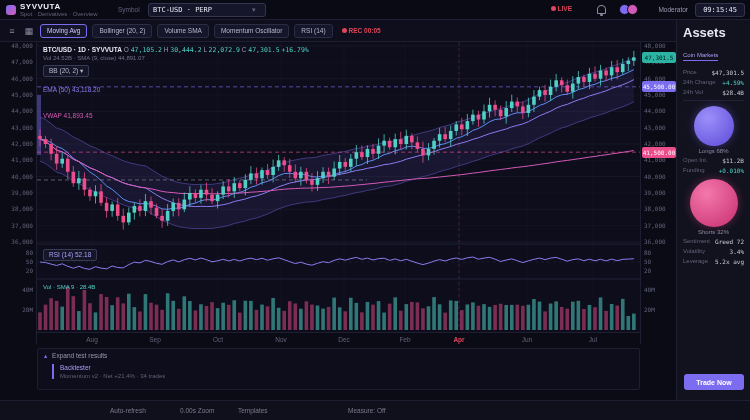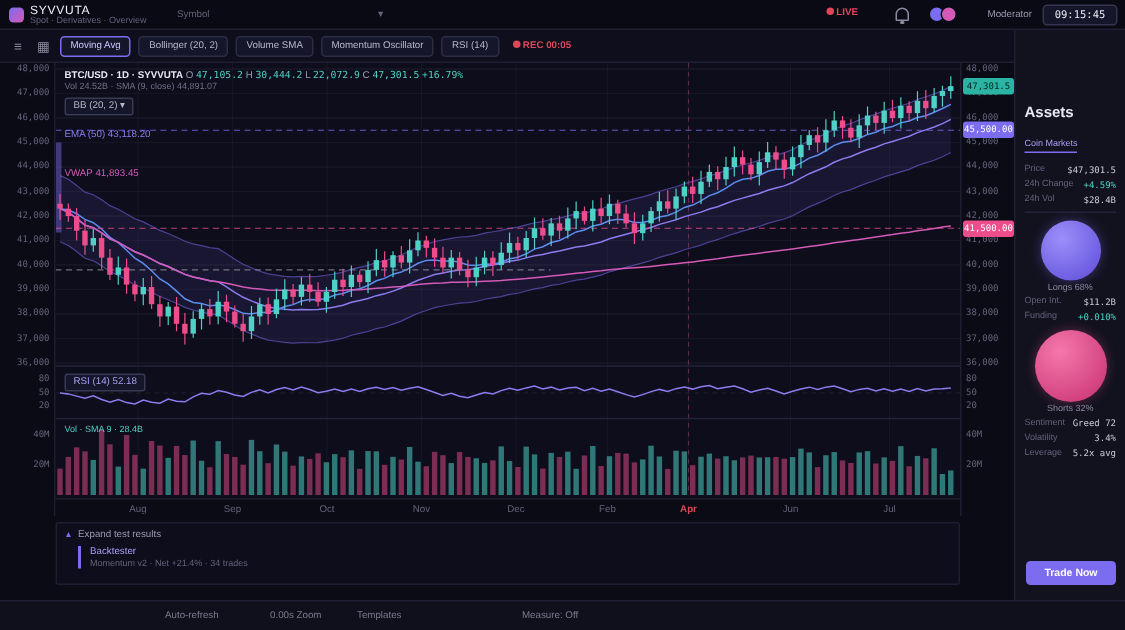--- a/index.html
+++ b/index.html
@@ -4,21 +4,21 @@
 <style>
   * { margin:0; padding:0; box-sizing:border-box; }
   html,body { width:750px; height:420px; overflow:hidden; background:#0b0b16;
     font-family:"Liberation Sans", sans-serif; color:#c8c8d8; }
 
   
   #header { position:absolute; left:0; top:0; width:750px; height:20px;
     background:#0a0a14; border-bottom:1px solid #1f1f33; z-index:5; }
   #logo { position:absolute; left:6px; top:5px; width:10px; height:10px; border-radius:3px;
     background:linear-gradient(135deg,#7c6cf0,#d45ab8); }
-  #brand-title { position:absolute; left:20px; top:2px; font-size:8px; font-weight:normal; color:#f0f0fa; letter-spacing:.5px; }
+  #brand-title { position:absolute; left:20px; top:2px; font-size:8px; font-weight:bold; color:#f0f0fa; letter-spacing:.5px; }
   #brand-sub { position:absolute; left:20px; top:11px; font-size:6px; color:#62627a; }
   #symbol-label { position:absolute; left:118px; top:6px; font-size:6.5px; color:#62627a; }
   #symbol-input { position:absolute; left:148px; top:3px; width:118px; height:14px; background:#16162a;
     border:1px solid #34344f; border-radius:3px; font-size:7px; color:#e8e8f4; line-height:12px; padding:0 4px;
     font-family:"DejaVu Sans Mono", monospace; }
   #symbol-caret { position:absolute; left:252px; top:3px; font-size:7px; color:#62627a; line-height:14px; }
   #live-badge { position:absolute; right:178px; top:5px; font-size:6.5px; color:#e0455a; font-weight:bold; }
   #live-badge .dot, #rec-dot { display:inline-block; width:5px; height:5px; border-radius:50%; background:#e0455a; margin-right:2px; }
   #bell { position:absolute; right:144px; top:5px; width:9px; height:9px; border:1px solid #8a8aa0; border-radius:50% 50% 10% 10%; }
   #bell:after { content:""; position:absolute; left:2px; bottom:-3px; width:3px; height:2px; background:#8a8aa0; border-radius:2px; }
@@ -66,21 +66,21 @@
 
   
   #time-axis { position:absolute; left:37px; top:332px; width:603px; height:14px; background:#0b0b16;
     border-top:1px solid #1e1e32; z-index:2; }
   .tlbl { position:absolute; top:3px; width:30px; margin-left:-15px; text-align:center; font-size:6.5px; color:#62627a; }
   .tlbl.hot { color:#e0455a; font-weight:bold; }
 
   
   #sidebar { position:absolute; left:676px; top:20px; width:74px; height:380px; background:#12121f;
     border-left:1px solid #1f1f33; padding:5px 6px; z-index:4; }
-  #sb-title { font-size:10px; font-weight:bold; color:#e8e8f4; margin-bottom:3px;margin-top:45px; }
+  #sb-title { font-size:13px; font-weight:bold; color:#e8e8f4; margin-bottom:3px; }
   #sb-subtab { font-size:6px; color:#a99ef5; border-bottom:1px solid #7c6cf0; display:inline-block; padding-bottom:2px; margin-bottom:5px; }
   .sb-row { display:flex; justify-content:space-between; font-size:6px; margin:3px 0; }
   .sb-row .k { color:#62627a; } .sb-row .v { color:#c8c8d8; font-family:"DejaVu Sans Mono", monospace; }
   .sb-row .v.up { color:#4fd1c5; }
   .gauge { border-radius:50%; margin:5px auto; }
   #gauge-long { width:40px; height:40px; background:radial-gradient(circle at 35% 30%, #9c8ffa, #5d4bd8); box-shadow:0 0 8px rgba(124,108,240,.4); }
   #gauge-short { width:48px; height:48px; background:radial-gradient(circle at 35% 30%, #f478ac, #c72e6e); box-shadow:0 0 8px rgba(236,77,139,.35); }
   .gauge-cap { text-align:center; font-size:6px; color:#8a8aa0; margin-top:-3px; }
   #sb-cta { position:absolute; left:7px; bottom:10px; width:60px; height:16px; background:#7c6cf0; border:none;
     border-radius:3px; color:#fff; font-size:7px; font-weight:bold; font-family:"Liberation Sans",sans-serif; }
@@ -100,20 +100,21 @@
   .status-item { position:absolute; top:6px; font-size:6.5px; color:#7a7a8c; white-space:nowrap; }
 </style>
 </head>
 <body>
 
 <div id="header">
   <div id="logo"></div>
   <div id="brand-title">SYVVUTA</div>
   <div id="brand-sub">Spot · Derivatives · Overview</div>
   <div id="symbol-label">Symbol</div>
+  <div id="symbol-input">BTC-USD · PERP</div>
   <div id="symbol-caret">▾</div>
   <div id="live-badge"><span class="dot"></span><span>LIVE</span></div>
   <div id="bell"></div>
   <div id="avatar-1" class="avatar"></div>
   <div id="avatar-2" class="avatar"></div>
   <div id="user-name">Moderator</div>
   <div id="clock-box">09:15:45</div>
 </div>
 
 <div id="toolbar">

